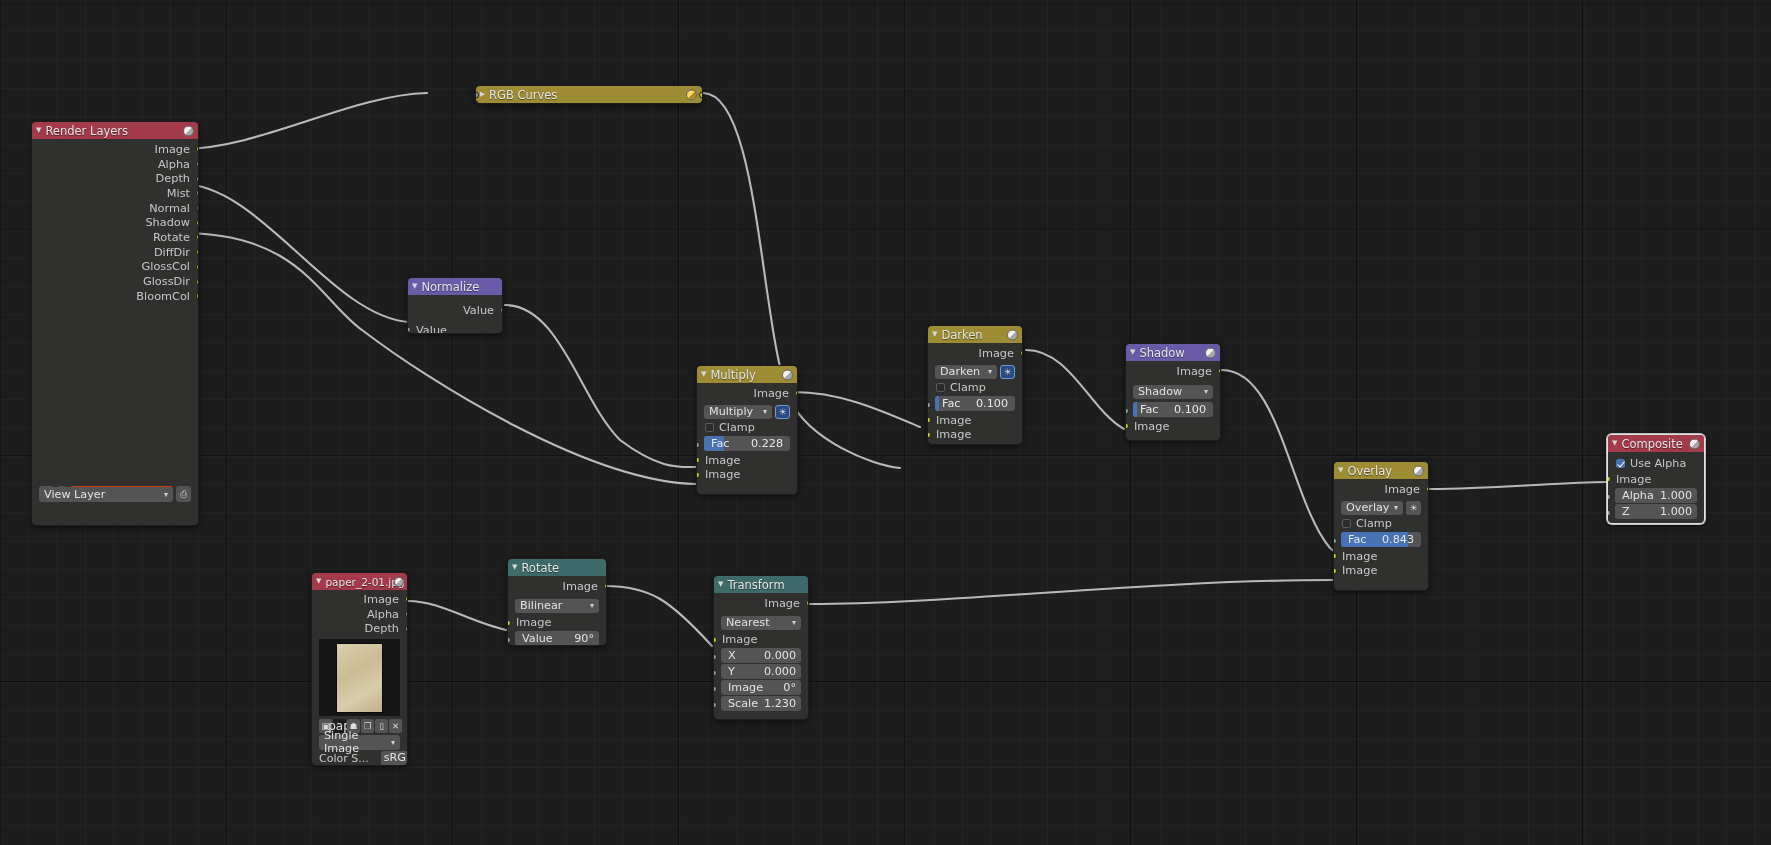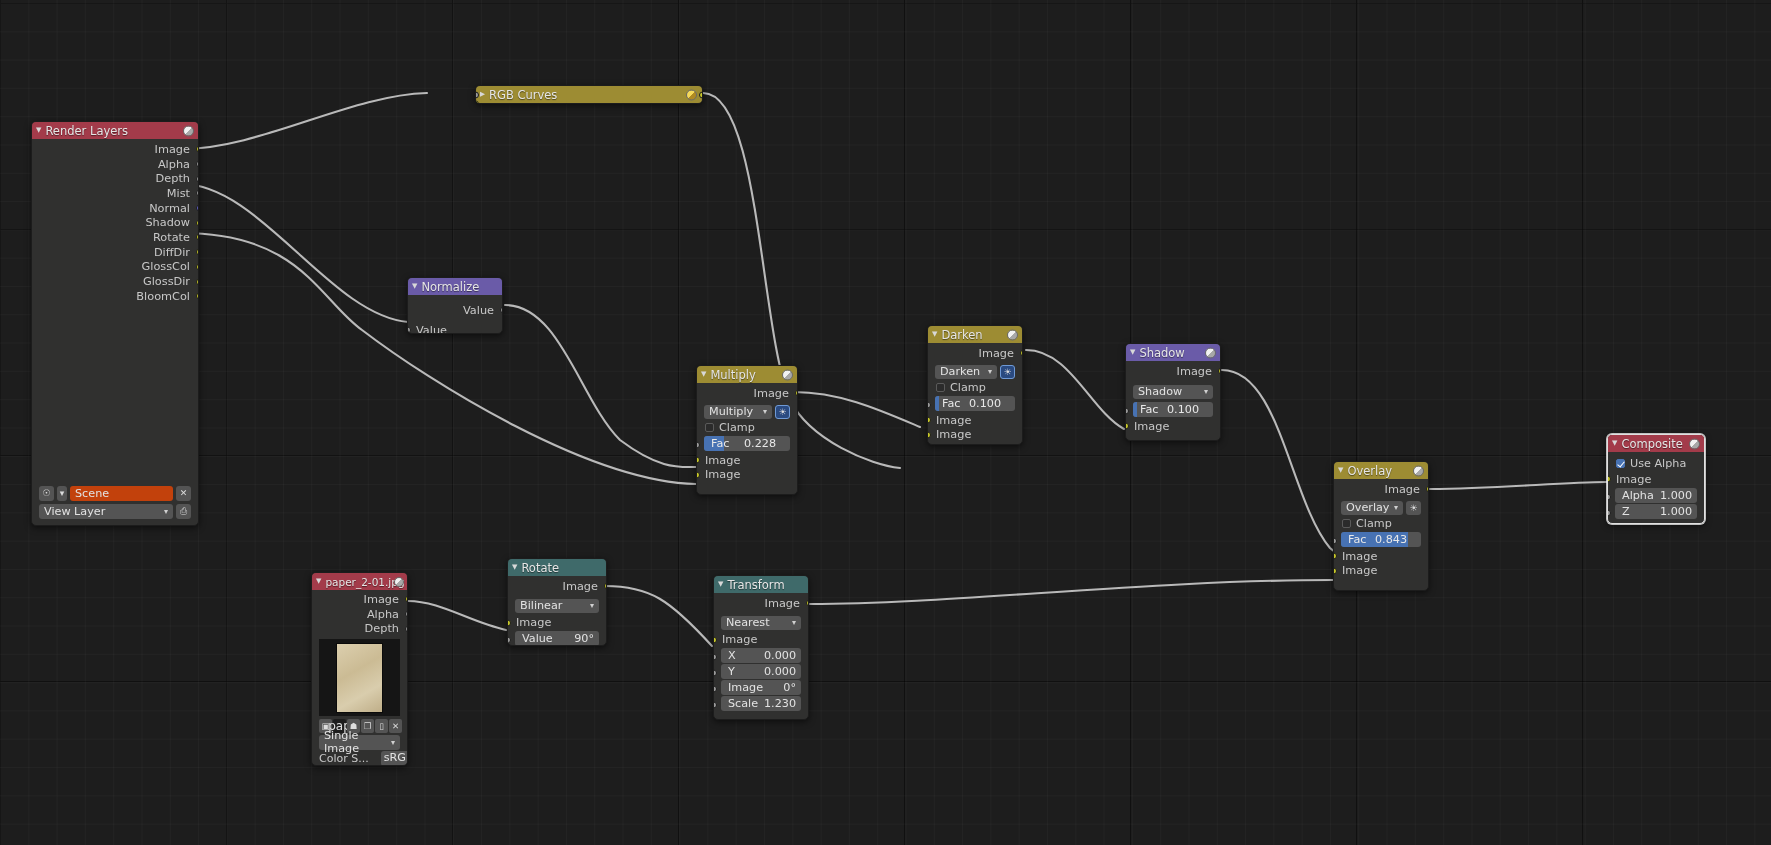--- a/index.html
+++ b/index.html
@@ -93,21 +93,21 @@
     position: relative;
   }
   .widget.dark { background: #c2410c; }
   .widget.slider {
     background: #545454;
     padding: 0; overflow: hidden;
     justify-content: space-between;
   }
   .slider .fill { position:absolute; left:0; top:0; bottom:0; background:#4772b3; }
   .slider .lbl { position: relative; padding-left: 7px; color:#e8e8e8; }
-  .slider .vl  { position: relative; padding-right: 14px; color:#e8e8e8; }
+  .slider .vl  { position: relative; padding-right: 7px; color:#e8e8e8; }
   .widget.numfield { background: #545454; justify-content: space-between; }
   .widget.numfield .lbl { color:#e2e2e2; padding-left:2px; }
   .widget.numfield .vl { color:#e2e2e2; }
   .dropdown { justify-content: space-between; }
   .dropdown .chev { font-size: 8px; color:#d0d0d0; }
   .chk { display:flex; align-items:center; padding:0 8px; height:14px; font-size:11.2px; color:#c8c8c8; margin: 1px 0; text-align: right;}
   .chkbox {
     width: 9px; height: 9px; border-radius: 2px;
     background: #2b2b2b; border: 1px solid #5a5a5a;
     margin-right: 5px; display:inline-block;
@@ -233,21 +233,21 @@
         </div>
 
       <div style="position:absolute; left:0; right:0; bottom:23px;">
         <div class="rowwrap">
           <div class="sqbtn">☉</div>
           <div class="sqbtn" style="width:10px">▾</div>
           <div class="widget dark">Scene</div>
           <div class="sqbtn">✕</div>
         </div>
       </div>
-      <div style="position:absolute; left:0; right:0; bottom:5px;">
+      <div style="position:absolute; left:0; right:0; bottom:22px;">
         <div class="rowwrap">
           <div class="widget dropdown">
             <span>View Layer</span>
             <span class="chev">▾</span>
           </div>
           <div class="sqbtn">⎙</div>
         </div>
       </div>
     </div>
   </div>

